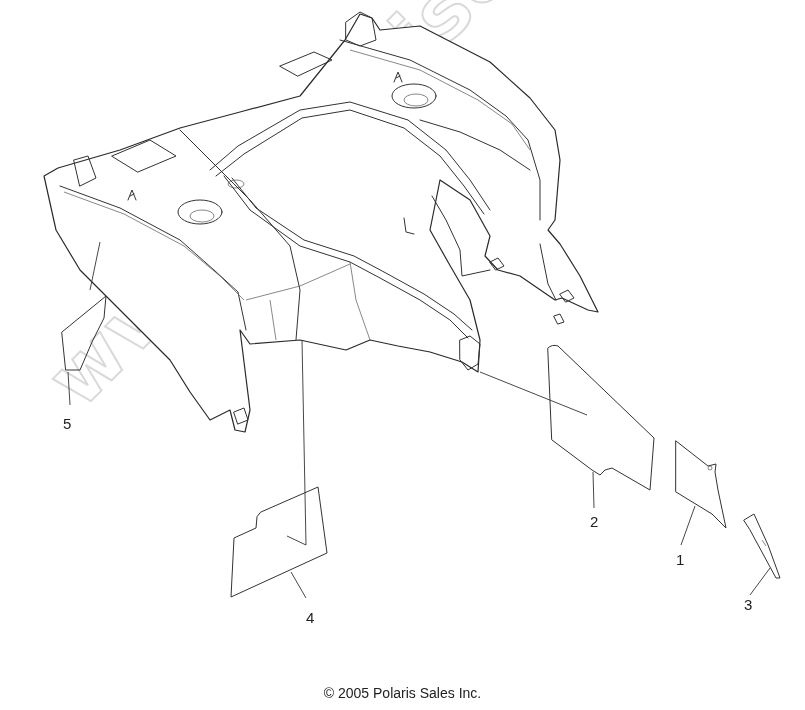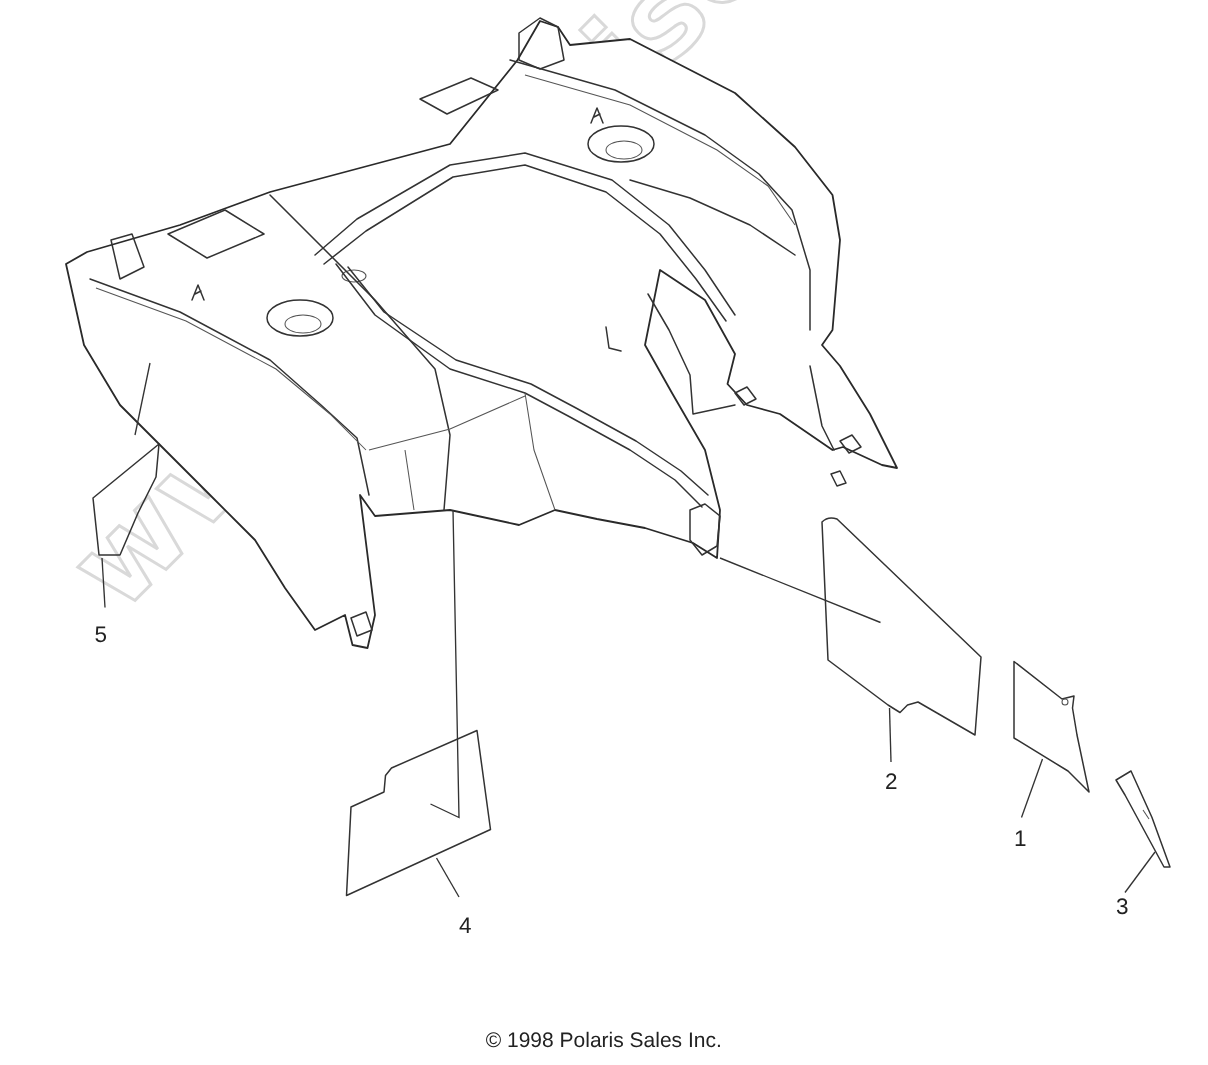--- a/index.html
+++ b/index.html
@@ -97,13 +97,13 @@
     <path class="lead" d="M770 568 L750 595"></path>
   </g>
 </svg>
 
 <div class="callout" style="left:676px;top:552px;">1</div>
 <div class="callout" style="left:590px;top:514px;">2</div>
 <div class="callout" style="left:744px;top:597px;">3</div>
 <div class="callout" style="left:306px;top:610px;">4</div>
 <div class="callout" style="left:63px;top:416px;">5</div>
 
-<div class="copyright">© 1998 Polaris Sales Inc.</div>
+<div class="copyright">© 2005 Polaris Sales Inc.</div>
 
 </body></html>

